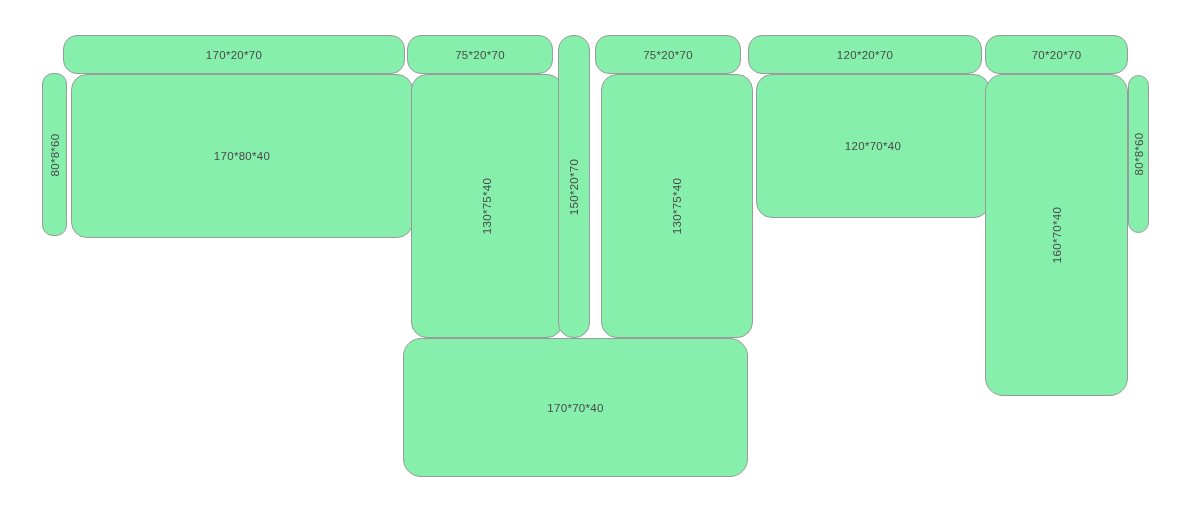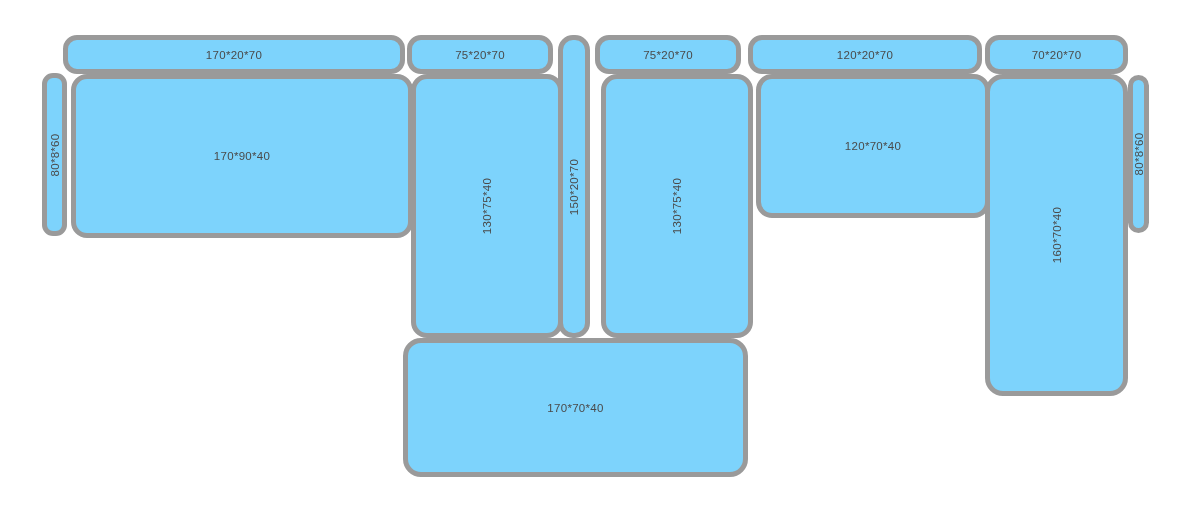--- a/index.html
+++ b/index.html
@@ -14,22 +14,22 @@
   #diagram-canvas {
     position: relative;
     width: 1200px;
     height: 509px;
     background: #ffffff;
     overflow: hidden;
   }
   .module {
     position: absolute;
     box-sizing: border-box;
-    background: #7dd3fc;
-    border: 5px solid #0ea5e9;
+    background: #86efac;
+    border: 1px solid #0ea5e9;
   }
   .module-label {
     position: absolute;
     left: 50%;
     top: 50%;
     white-space: nowrap;
     color: #4a4a4a;
     font-size: 11.5px;
     letter-spacing: 0.3px;
     font-family: "Liberation Sans", sans-serif;
@@ -52,21 +52,21 @@
 <body>
 
 <div id="diagram-canvas">
     <div class="module r-back" style="left: 63px; top: 35px; width: 342px; height: 39px; border-color: rgb(154, 154, 154);">
       <span class="module-label label-h" style="color: rgb(74, 74, 74);">170*20*70</span>
     </div>
     <div class="module r-arm" style="left: 42px; top: 73px; width: 25px; height: 163px; border-color: rgb(154, 154, 154);">
       <span class="module-label label-v" style="color: rgb(74, 74, 74);">80*8*60</span>
     </div>
     <div class="module r-seat" style="left: 63px; top: 74px; width: 342px; height: 164px; border-color: rgb(154, 154, 154);">
-      <span class="module-label label-h" style="color: rgb(74, 74, 74);">170*90*40</span>
+      <span class="module-label label-h" style="color: rgb(74, 74, 74);">170*80*40</span>
     </div>
     <div class="module r-back" style="left: 407px; top: 35px; width: 146px; height: 39px; border-color: rgb(154, 154, 154);">
       <span class="module-label label-h" style="color: rgb(74, 74, 74);">75*20*70</span>
     </div>
     <div class="module r-seat" style="left: 403px; top: 74px; width: 152px; height: 264px; border-color: rgb(154, 154, 154);">
       <span class="module-label label-v" style="color: rgb(74, 74, 74);">130*75*40</span>
     </div>
     <div class="module r-pillar" style="left: 558px; top: 35px; width: 32px; height: 303px; border-color: rgb(154, 154, 154);">
       <span class="module-label label-v" style="color: rgb(74, 74, 74);">150*20*70</span>
     </div>

